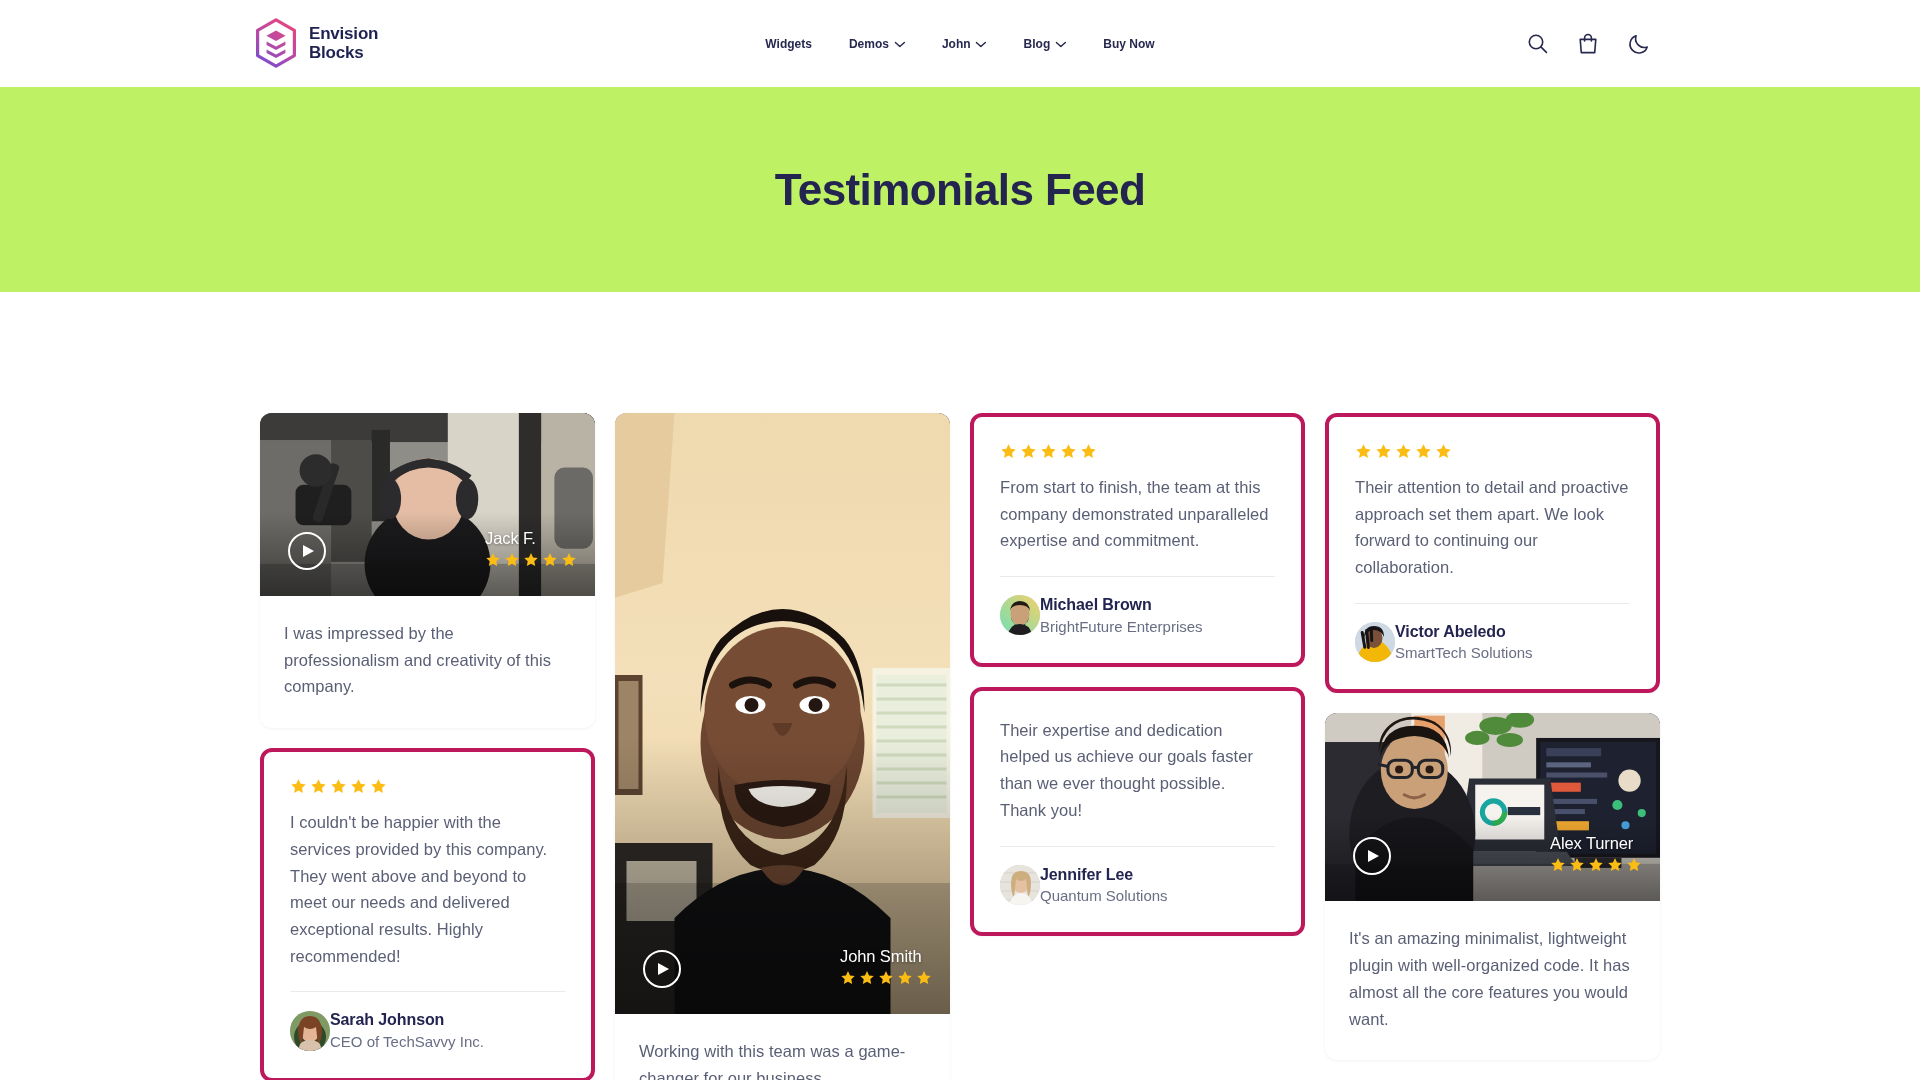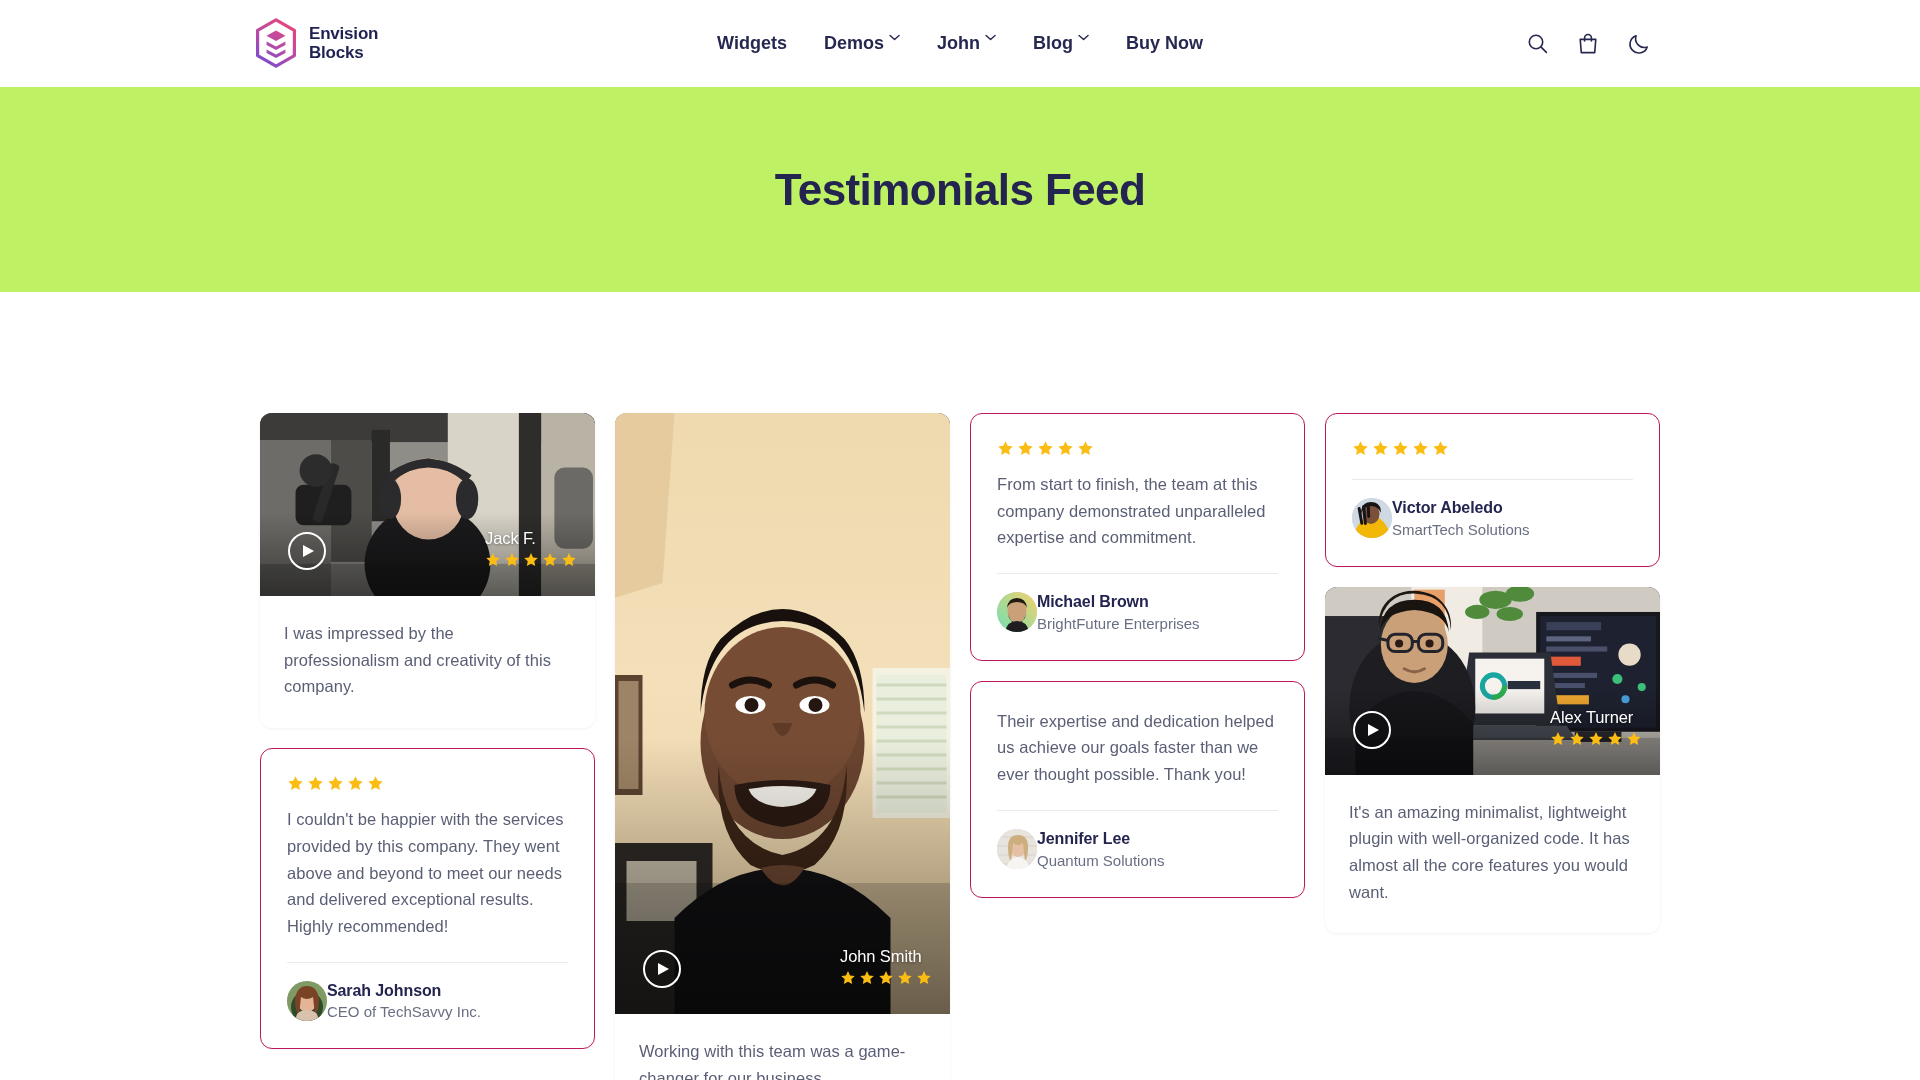--- a/index.html
+++ b/index.html
@@ -44,23 +44,23 @@
   .nav {
     position: absolute;
     left: 50%;
     transform: translateX(-50%);
     display: flex;
     align-items: center;
     gap: 37px;
   }
   .nav-item {
     display: flex;
-    align-items: flex-start;
+    align-items: center;
     gap: 5px;
-    font-size: 18px;
+    font-size: 12px;
     font-weight: 600;
     color: #26284F;
     cursor: pointer;
     white-space: nowrap;
   }
   .chev {
     width: 11px; height: 7px;
     display: inline-block;
     position: relative;
     top: 1px;
@@ -101,21 +101,21 @@
   .feed {
     width: 1400px;
     display: flex;
     gap: 20px;
     align-items: flex-start;
   }
   .col { flex: 1 1 0; display: flex; flex-direction: column; gap: 20px; min-width: 0; }
 
   .card {
     background: #ffffff;
-    border: 1px solid #be185d;
+    border: 4px solid #be185d;
     border-radius: 12px;
     overflow: hidden;
     box-shadow: 0 1px 2px rgba(20,20,43,0.035);
   }
   .card.video { border: none; box-shadow: 0 1px 3px rgba(20,20,43,0.06); }
 
   .card-body { padding: 26px 26px 26px 26px; }
   .card-body.video-body { padding: 24px 24px 28px 24px; }
 
   .stars { display: flex; gap: 3px; margin-bottom: 14px; }
@@ -545,20 +545,21 @@
             <svg class="star" viewBox="0 0 18 18">
                 <path d="M9 1.2l2.3 4.9 5.3.7-3.9 3.7 1 5.3L9 13.2 4.3 15.8l1-5.3L1.4 6.8l5.3-.7z" fill="#FBBC13"></path>
               </svg>
             <svg class="star" viewBox="0 0 18 18">
                 <path d="M9 1.2l2.3 4.9 5.3.7-3.9 3.7 1 5.3L9 13.2 4.3 15.8l1-5.3L1.4 6.8l5.3-.7z" fill="#FBBC13"></path>
               </svg>
             <svg class="star" viewBox="0 0 18 18">
                 <path d="M9 1.2l2.3 4.9 5.3.7-3.9 3.7 1 5.3L9 13.2 4.3 15.8l1-5.3L1.4 6.8l5.3-.7z" fill="#FBBC13"></path>
               </svg>
           </div>
+          <p class="quote">Their attention to detail and proactive approach set them apart. We look forward to continuing our collaboration.</p>
           <div class="divider"></div>
           <div class="person">
             <div class="avatar">
               <svg viewBox="0 0 40 40" xmlns="http://www.w3.org/2000/svg">
                 <rect width="40" height="40" fill="#cfd9e4"></rect>
                 <path d="M0 40 Q8 18 20 18 Q32 18 40 40Z" fill="#f2b707"></path>
                 <ellipse cx="19" cy="16" rx="8.5" ry="10" fill="#7a5038"></ellipse>
                 <path d="M9 16 Q9 4 19 4 Q29 4 29 15 Q26 8 19 8 Q12 8 9 16Z" fill="#161416"></path>
                 <g fill="#161416">
                   <rect x="7" y="9" width="3" height="18" rx="1.5" transform="rotate(-10 8 18)"></rect>

